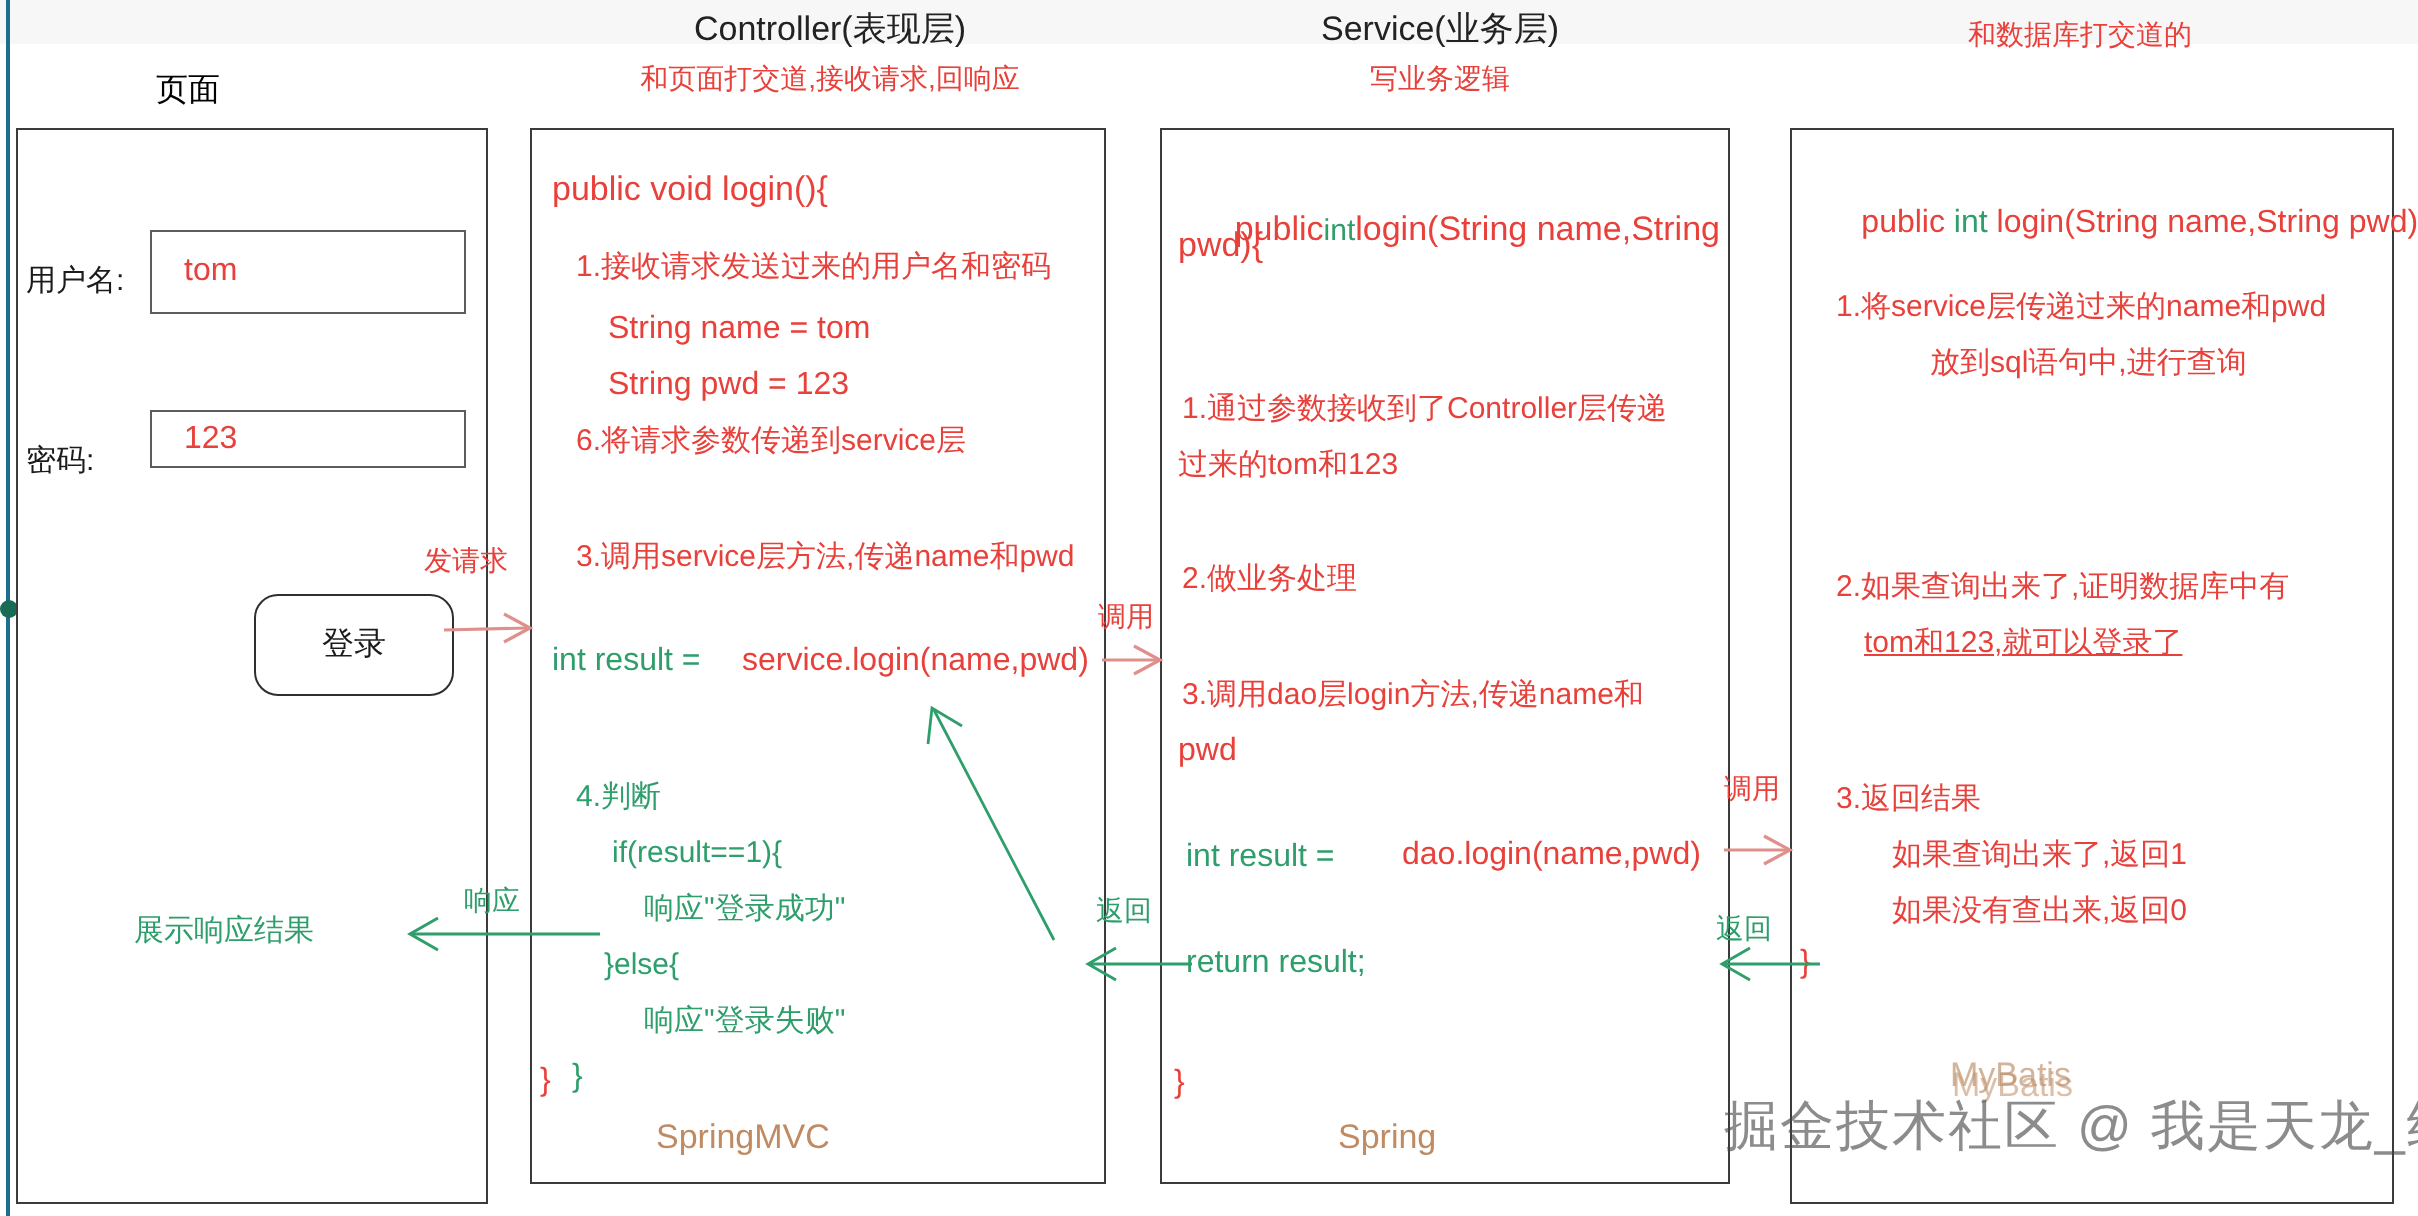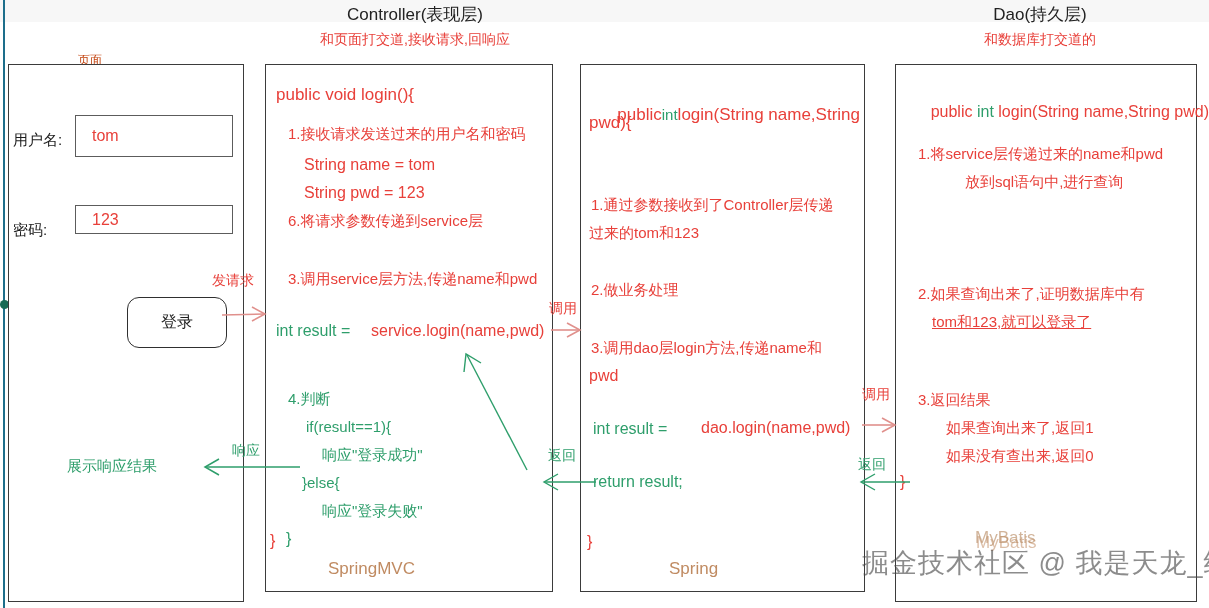--- a/index.html
+++ b/index.html
@@ -28,21 +28,21 @@
 
   
   .col-head{position:absolute;text-align:center;}
   .col-head .title{
     color:#222;font-size:17px;line-height:22px;white-space:nowrap;
   }
   .col-head .sub{
     color:#e8403a;font-size:14px;line-height:20px;white-space:nowrap;margin-top:3px;
   }
   .page-head{
-    position:absolute;color:#c2410c;font-size:12px;line-height:20px;white-space:nowrap;margin-top:14px;
+    position:absolute;color:#000000;font-size:16px;line-height:20px;white-space:nowrap;
   }
 
   
   .panel{
     position:absolute;background:#fff;border:1.6px solid #3b3b3b;box-sizing:border-box;
   }
 
   
   .t{position:absolute;white-space:pre;line-height:1.15;}
   .red{color:#e8403a;}
@@ -87,23 +87,26 @@
   <div class="left-rail"></div>
   <div class="left-rail-dot"></div>
 
   <div class="page-head" style="left:78px;top:36px;">页面</div>
 
   <div class="col-head" style="left:270px;top:4px;width:290px;">
     <div class="title">Controller(表现层)</div>
     <div class="sub">和页面打交道,接收请求,回响应</div>
   </div>
 
+  <div class="col-head" style="left:590px;top:4px;width:260px;">
+    <div class="title">Service(业务层)</div>
+    <div class="sub">写业务逻辑</div>
+  </div>
 
   <div class="col-head" style="left:905px;top:4px;width:270px;">
-    <div class="title">Dao(持久层)</div>
     <div class="sub">和数据库打交道的</div>
   </div>
 
   <div class="panel" style="left:8px;top:64px;width:236px;height:538px;">
 
     <div class="field-label" style="left:4px;top:66px;">用户名:</div>
     <div class="textbox" style="left:66px;top:50px;width:158px;height:42px;">
       <span class="val">tom</span>
     </div>
 

